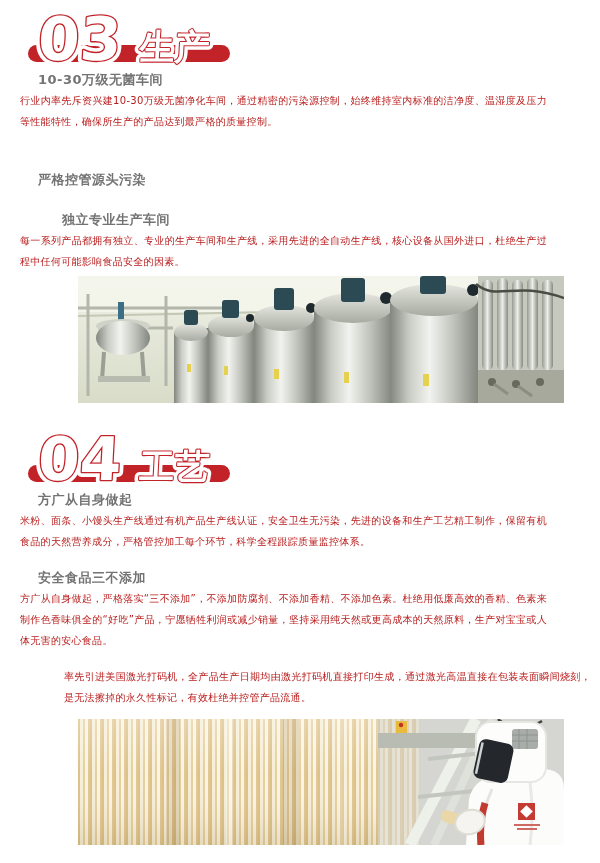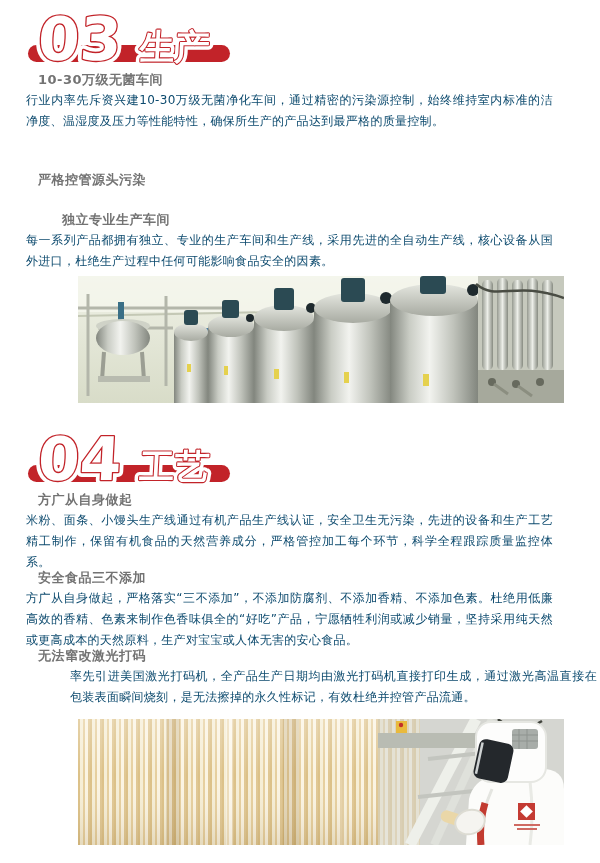--- a/index.html
+++ b/index.html
@@ -8,22 +8,22 @@
     background:#ffffff;overflow:hidden;
     font-family:"DejaVu Sans","Liberation Sans",sans-serif;
   }
   .num-header{position:absolute;left:26px;width:240px;height:64px;}
   .num-header svg{display:block;}
   .feature-heading{
     position:absolute;left:38px;width:527px;
     font-size:13px;font-weight:bold;color:#737373;letter-spacing:.5px;
   }
   .feature-body{
-    position:absolute;left:26px;width:527px;
-    font-size:12px;line-height:21px;color:#0c4a6e;
+    position:absolute;left:20px;width:527px;
+    font-size:10px;line-height:21px;color:#b91c1c;
     text-align:justify;letter-spacing:.3px;
   }
   .photo{position:absolute;left:78px;width:486px;overflow:hidden;}
   .photo svg{display:block;}
 </style>
 </head>
 <body>
 
 <div class="page">
 
@@ -154,21 +154,20 @@
       </g>
     </svg>
   </div>
 
   <div class="feature-heading" style="top:491px;">方广从自身做起</div>
   <div class="feature-body" style="top:510px;">米粉、面条、小馒头生产线通过有机产品生产线认证，安全卫生无污染，先进的设备和生产工艺精工制作，保留有机食品的天然营养成分，严格管控加工每个环节，科学全程跟踪质量监控体系。</div>
 
   <div class="feature-heading" style="top:569px;">安全食品三不添加</div>
   <div class="feature-body" style="top:588px;">方广从自身做起，严格落实“三不添加”，不添加防腐剂、不添加香精、不添加色素。杜绝用低廉高效的香精、色素来制作色香味俱全的“好吃”产品，宁愿牺牲利润或减少销量，坚持采用纯天然或更高成本的天然原料，生产对宝宝或人体无害的安心食品。</div>
 
-  <div class="feature-heading" style="top:647px;">无法窜改激光打码</div>
   <div class="feature-body" style="top:666px;margin-left:44px;">率先引进美国激光打码机，全产品生产日期均由激光打码机直接打印生成，通过激光高温直接在包装表面瞬间烧刻，是无法擦掉的永久性标记，有效杜绝并控管产品流通。</div>
 
   <div class="photo" style="top:719px;height:126px;">
     <svg width="486" height="126" viewBox="0 0 486 126">
       <defs>
         <pattern id="noodleP" width="12" height="126" patternUnits="userSpaceOnUse">
           <rect x="0" y="0" width="2" height="126" fill="#dcc188"></rect>
           <rect x="2" y="0" width="3" height="126" fill="#f6eed6"></rect>
           <rect x="5" y="0" width="2" height="126" fill="#e6cf9e"></rect>
           <rect x="7" y="0" width="3" height="126" fill="#fbf4e2"></rect>

